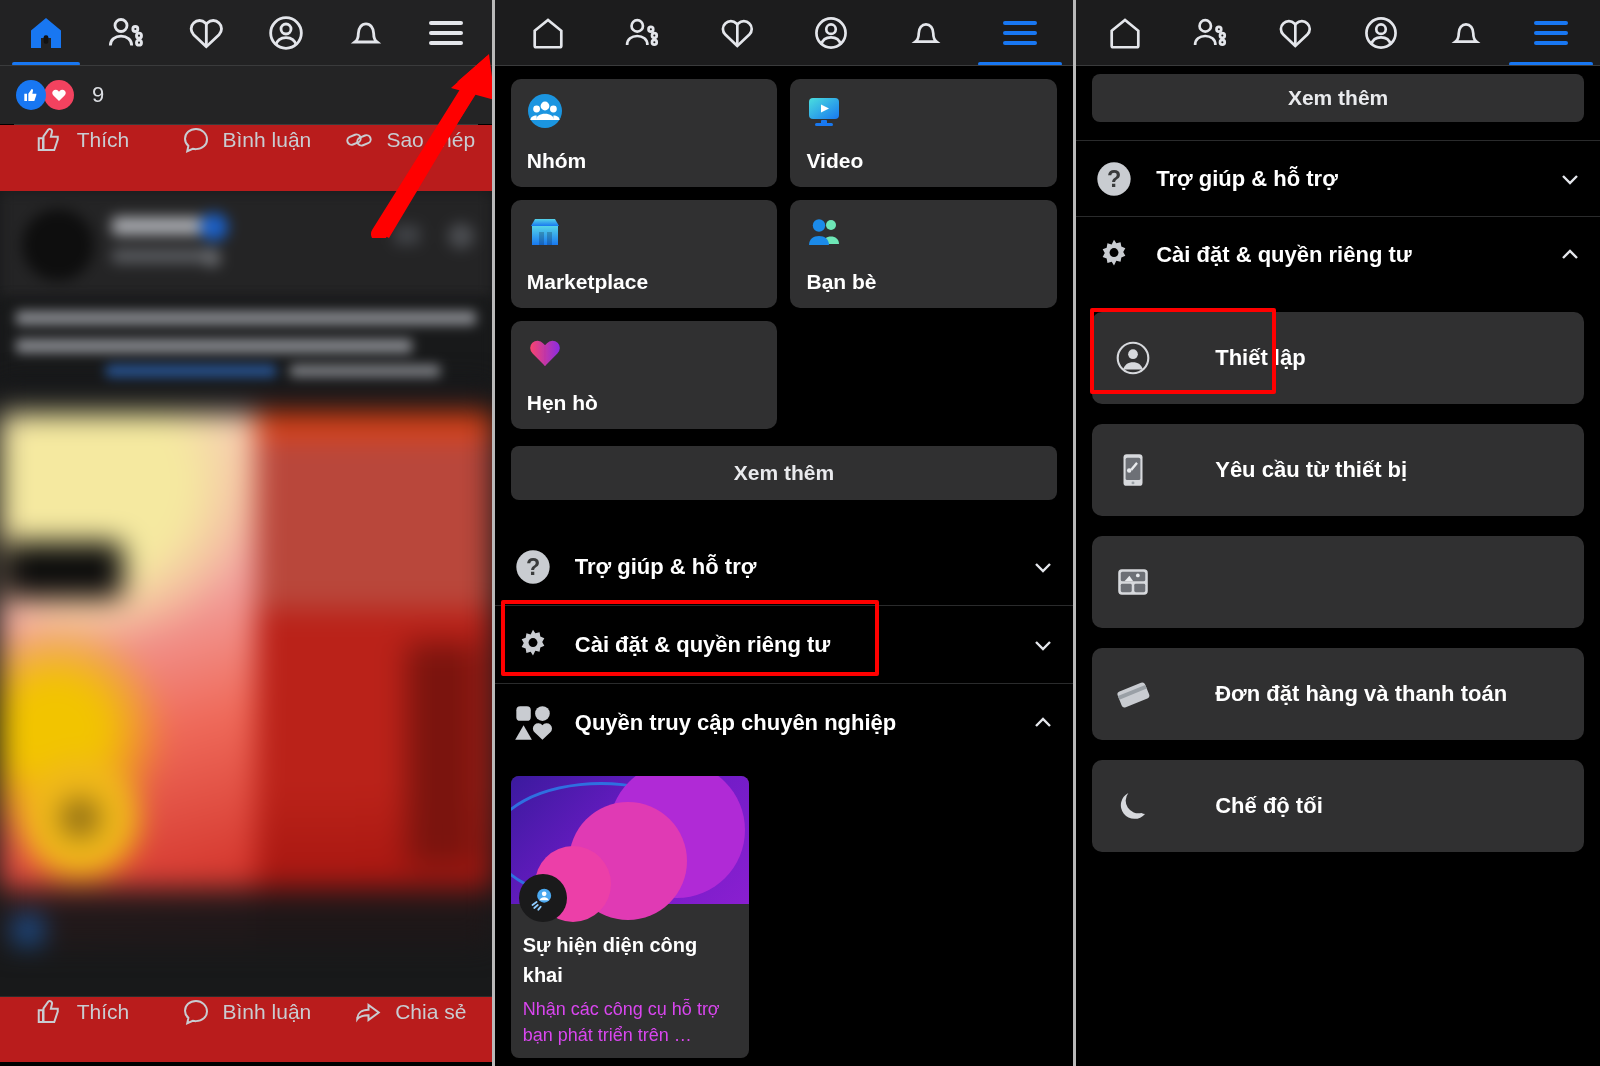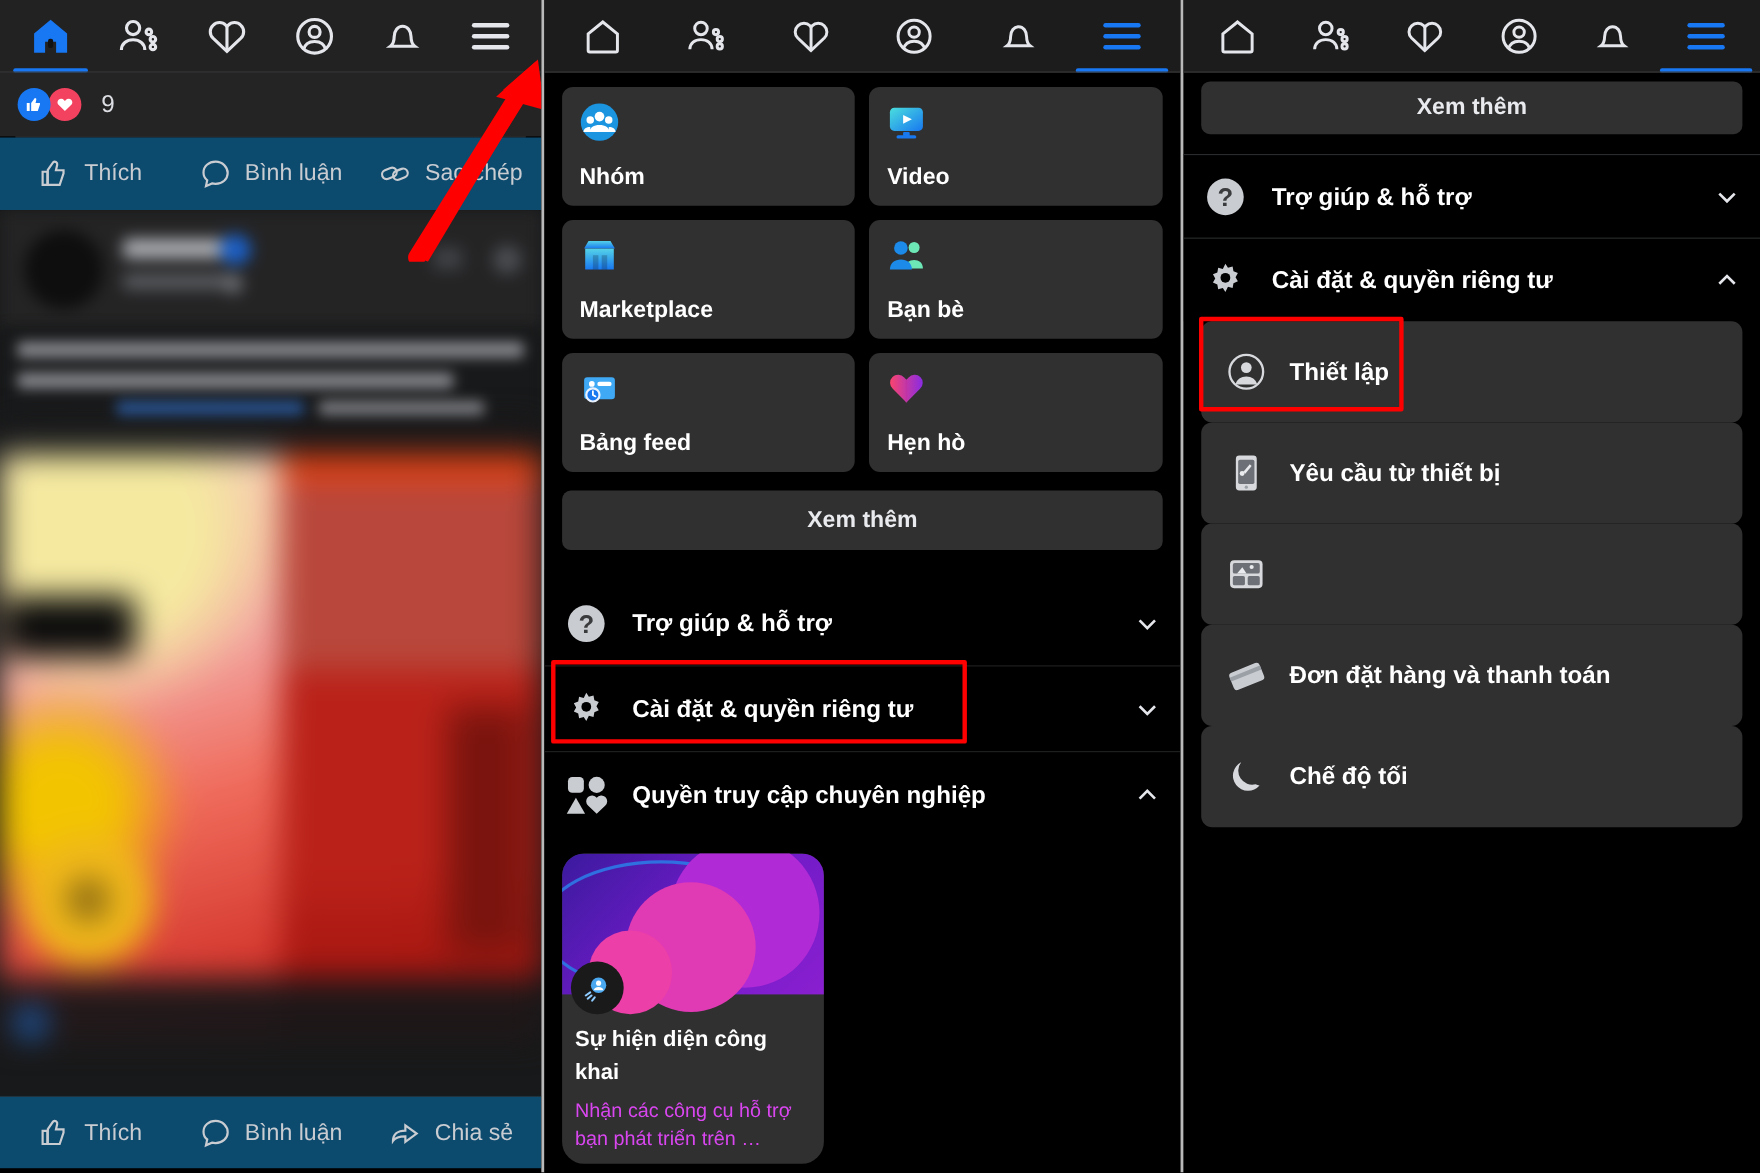--- a/index.html
+++ b/index.html
@@ -34,21 +34,21 @@
   
   .reactions { height:58px; display:flex; align-items:center; padding:0 16px; gap:6px;
      background:#242425; }
   .reactions-sep { height:1px; background:#3a3b3c; margin:0 14px; }
   .rx { width:30px; height:30px; border-radius:50%; display:flex; align-items:center;
       justify-content:center; font-size:16px; color:#fff; }
   .rx-like { background:#1877f2; margin-right:-8px; z-index:2; }
   .rx-love { background:#f3425f; z-index:1; }
   .rx-count { color:#dcdee3; font-size:22px; margin-left:12px; }
 
-  .actionbar { height:66px; display:flex; align-items:center; background:#0c4a6e; }
+  .actionbar { height:66px; display:flex; align-items:flex-start; background:#b91c1c; }
   .action { flex:1; display:flex; align-items:center; justify-content:center; gap:12px;
      color:#c9ccd1; font-size:21px; }
   .action svg { display:block; }
 
   .postbody { position:relative; width:100%; height:calc(1066px - 66px - 58px - 1px - 66px - 70px);
      overflow:hidden; background:#18191a; }
   .post-head { position:relative; height:108px; filter:blur(7px); background:#242425; }
   .ph-avatar { position:absolute; left:22px; top:18px; width:72px; height:72px;
      border-radius:50%; background:#0e0e0e; }
   .ph-l1 { position:absolute; left:112px; top:26px; width:110px; height:18px;
@@ -114,21 +114,21 @@
      padding:0 18px; border-bottom:1px solid #2a2b2c; background:#000; }
   .row-icon { width:40px; height:40px; margin-right:22px; flex:none;
       display:flex; align-items:center; justify-content:center; }
   .row-label { flex:1; color:#fff; font-size:22px; font-weight:bold; }
   .chev { width:24px; height:24px; flex:none; }
 
   .highlight-box { position:absolute; border:4px solid #ff0000; border-radius:2px;
      pointer-events:none; }
 
   
-  .pro-card { width:238px; margin:14px 0 0 16px; border-radius:20px; overflow:hidden;
+  .pro-card { width:238px; margin:14px 0 0 16px; border-radius:8px; overflow:hidden;
      background:#303031; }
   .pro-img { height:128px; position:relative;
      background:linear-gradient(135deg,#3b1a9e 0%,#6a1bc4 45%,#8a1fd0 100%); }
   .pro-b1 { position:absolute; right:4px; top:-14px; width:136px; height:136px;
      border-radius:50%; background:#b02ad6; }
   .pro-b2 { position:absolute; left:58px; top:26px; width:118px; height:118px;
      border-radius:50%; background:#e03ab4; }
   .pro-b3 { position:absolute; left:24px; top:70px; width:76px; height:76px;
      border-radius:50%; background:#ec3fa8; }
   .pro-ring { position:absolute; left:-20px; top:6px; width:220px; height:120px;
@@ -137,22 +137,22 @@
      border-radius:50%; background:#1a1a1b; display:flex; align-items:center;
      justify-content:center; }
   .pro-body { padding:26px 12px 10px 12px; }
   .pro-title { color:#fff; font-size:20px; font-weight:bold; line-height:1.5; }
   .pro-desc { color:#d946ef; font-size:18px; line-height:1.45; margin-top:6px; }
 
   
   .c-seemore { margin:8px 16px 0 16px; background:#303031; border-radius:8px; height:48px;
      display:flex; align-items:center; justify-content:center;
      color:#e9eaed; font-size:21px; font-weight:bold; }
-  .setting-item { position:relative; margin:0 16px 0 16px; background:#303031;
-     border-radius:10px; height:92px; display:flex; align-items:center; padding:0 22px; }
+  .setting-item { position:relative; margin:20px 16px 0 16px; background:#303031;
+     border-radius:10px; height:92px; display:flex; align-items:center; padding:0 22px;gap:43px; }
   .si-icon { width:38px; height:38px; margin-right:20px; flex:none;
      display:flex; align-items:center; justify-content:center; }
   .si-label { color:#fff; font-size:22px; font-weight:bold; }
 
   .rowC { position:relative; height:76px; display:flex; align-items:center;
      padding:0 18px; border-top:1px solid #2a2b2c; background:#000; }
 </style>
 </head>
 <body>
 
@@ -400,30 +400,20 @@
         <div class="tile">
           <svg class="tile-icon" viewBox="0 0 36 36">
             <circle cx="25" cy="11" r="5" fill="#6ee7b7"></circle>
             <path d="M17 30c0-5 3.6-7.6 8-7.6S33 25 33 30z" fill="#6ee7b7"></path>
             <circle cx="13" cy="11.5" r="6.2" fill="#1b8ae8"></circle>
             <path d="M3 31c0-5.8 4.4-9 10-9s10 3.2 10 9z" fill="#1b8ae8"></path>
           </svg>
           <div class="tile-label">Bạn bè</div>
         </div>
 
-        <div class="tile">
-          <svg class="tile-icon" viewBox="0 0 36 36">
-            <rect x="4" y="8" width="28" height="20" rx="3" fill="#3fa9f5"></rect>
-            <circle cx="11" cy="14" r="2.6" fill="#fff"></circle>
-            <rect x="16" y="12" width="13" height="4" rx="2" fill="#fff"></rect>
-            <circle cx="12" cy="24" r="6" fill="#1878f0" stroke="#e9f2ff" stroke-width="2"></circle>
-            <path d="M12 20.6V24l2.4 1.4" stroke="#fff" stroke-width="1.6" fill="none" stroke-linecap="round"></path>
-          </svg>
-          <div class="tile-label">Bảng feed</div>
-        </div>
 
         <div class="tile">
           <svg class="tile-icon" viewBox="0 0 36 36">
             <defs>
                 <linearGradient id="dg" x1="0" y1="0" x2="1" y2="0">
               <stop offset="0" stop-color="#f9446e"></stop>
                   <stop offset="1" stop-color="#8a2be2"></stop>
                 </linearGradient>
               </defs>
             <path d="M18 31 5.6 18.4a7.3 7.3 0 1 1 10.4-10.2l2 2 2-2a7.3 7.3 0 1 1 10.4 10.2z" fill="url(#dg)"></path>

